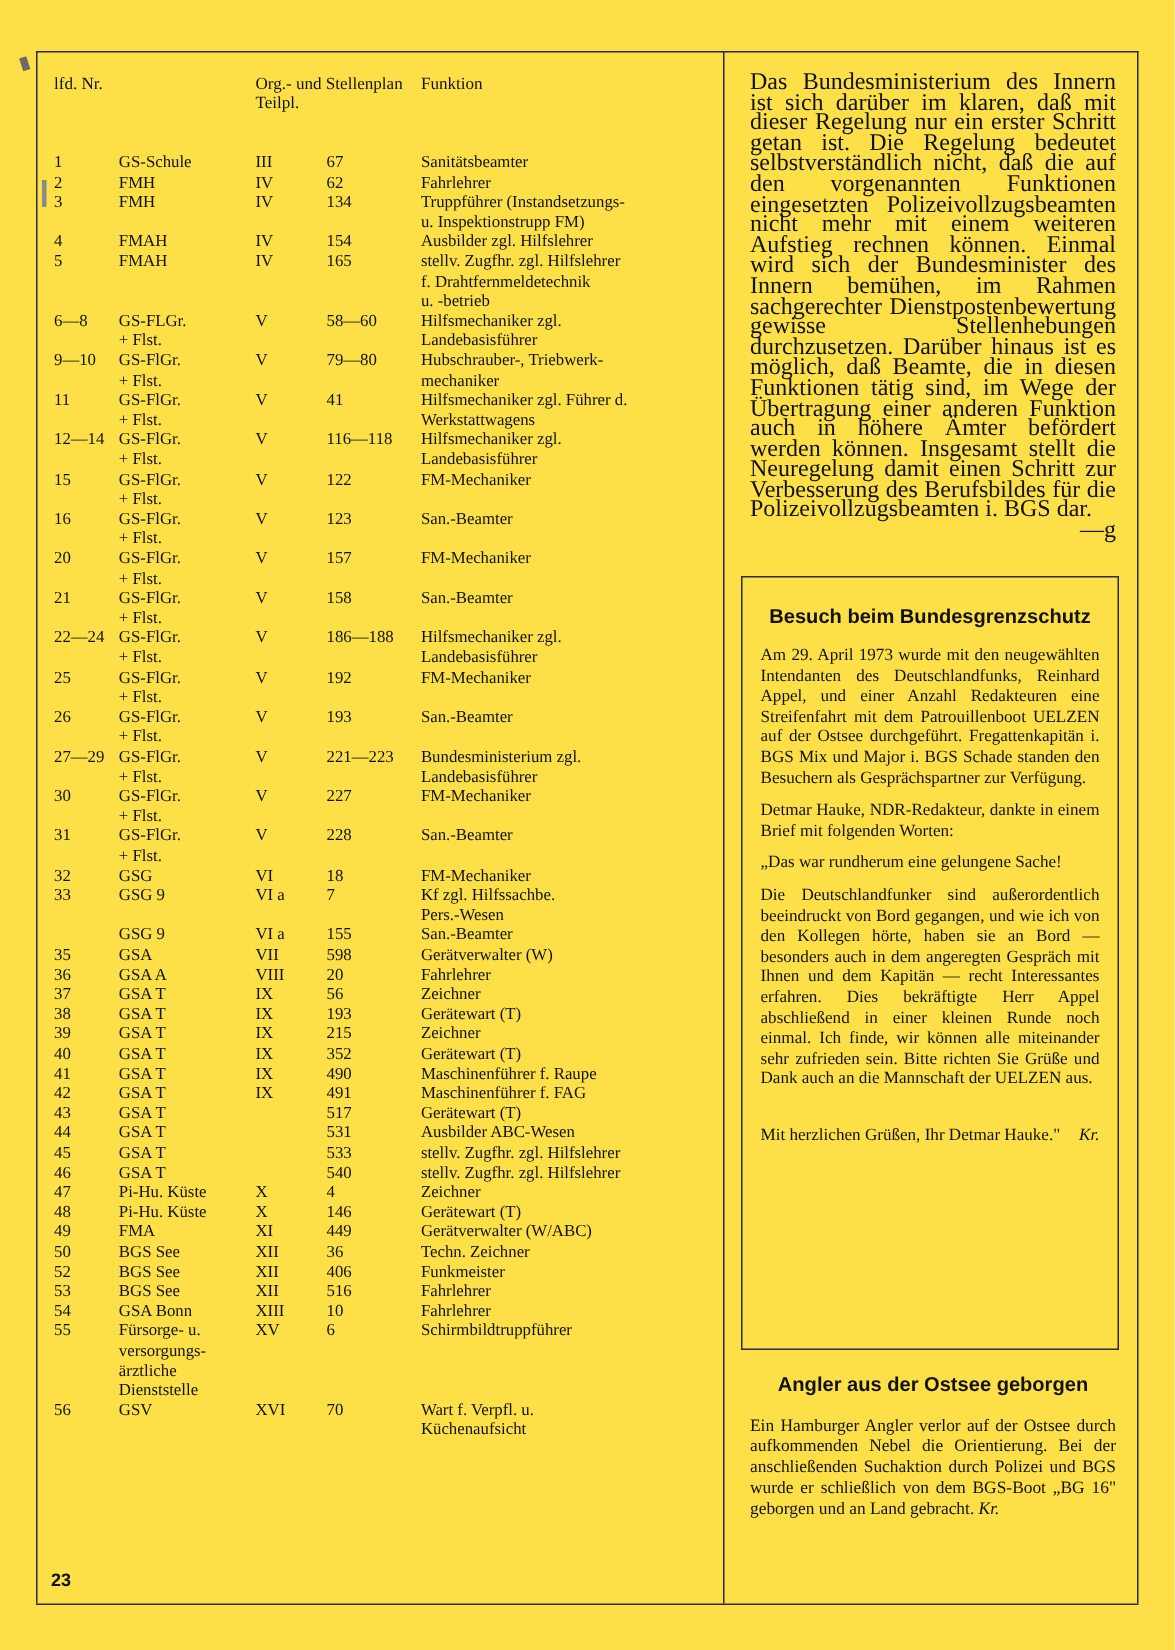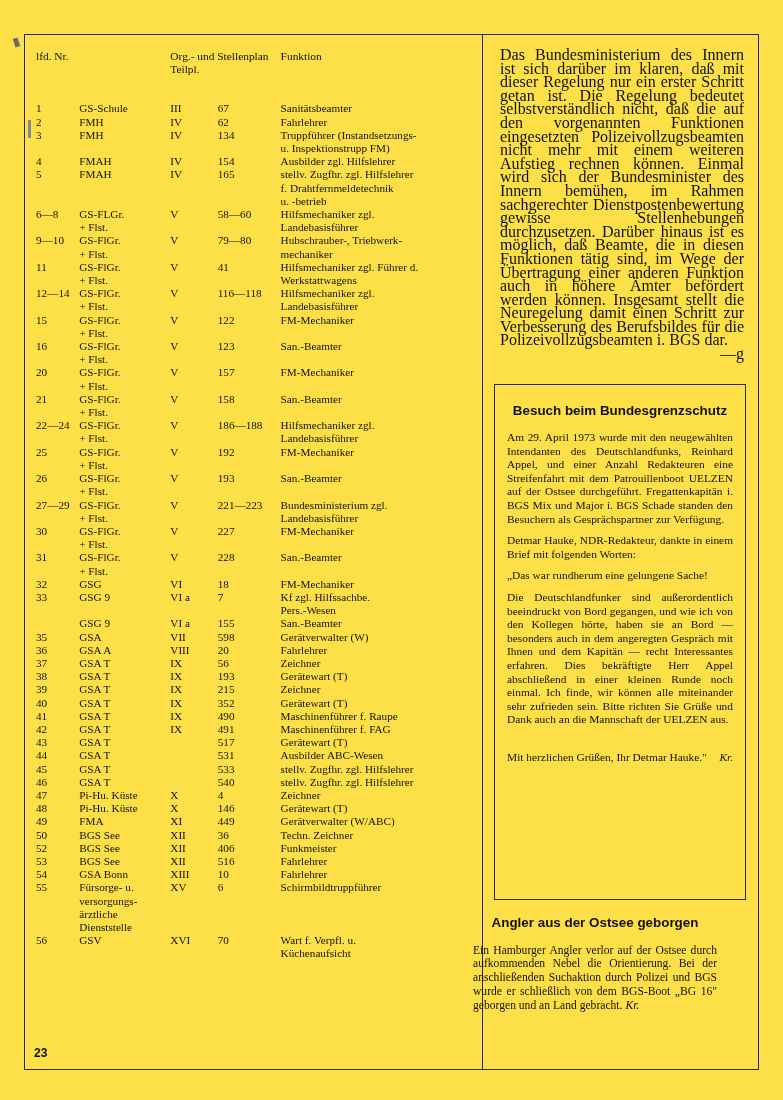--- a/index.html
+++ b/index.html
@@ -143,21 +143,21 @@
     hyphens: auto;
   }
   .boxed p:last-child { margin-bottom: 0; margin-top: 24px; }
   .kr {
     float: right;
     font-style: italic;
   }
 
   .article2 {
     position: absolute;
-    left: 473px;
+    left: 500px;
     top: 915px;
     width: 244px;
     font-size: 11.6px;
     line-height: 13.8px;
   }
   .article2 h2 {
     font-family: "Liberation Sans", sans-serif;
     font-size: 13.4px;
     line-height: 16.5px;
     font-weight: bold;

